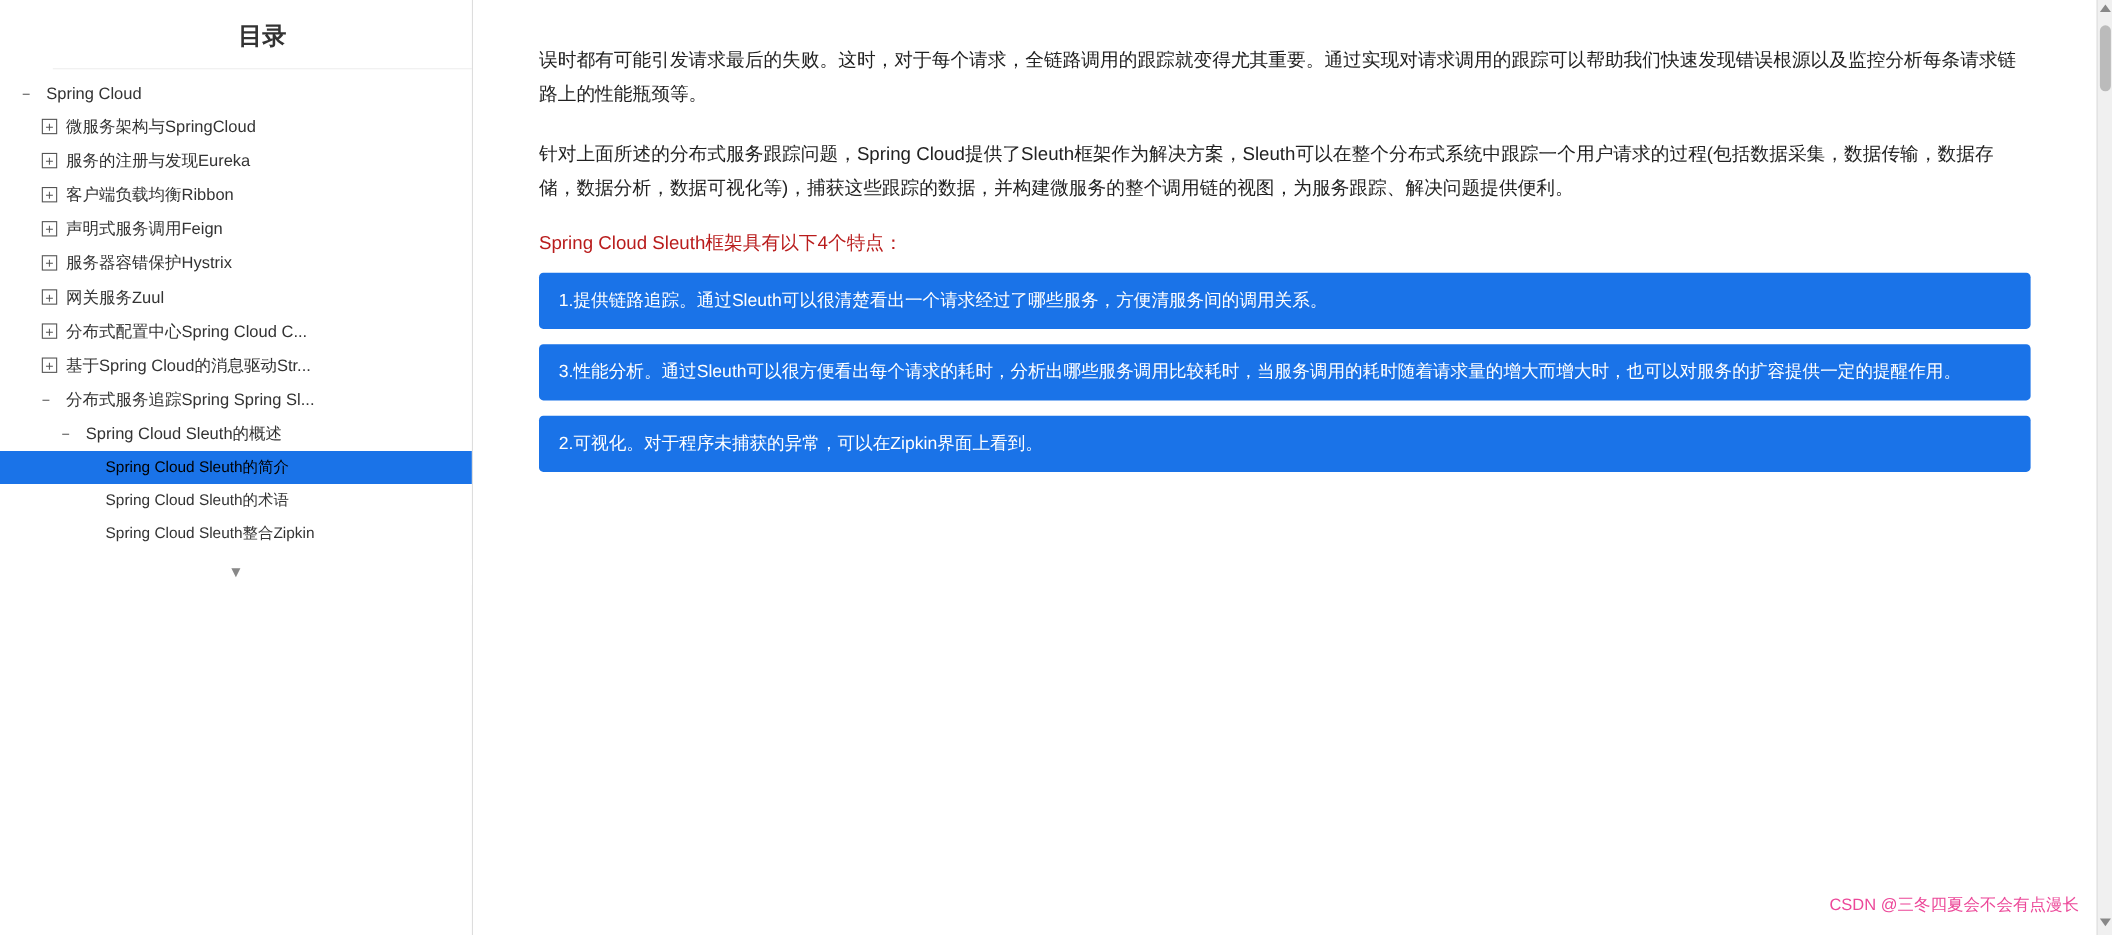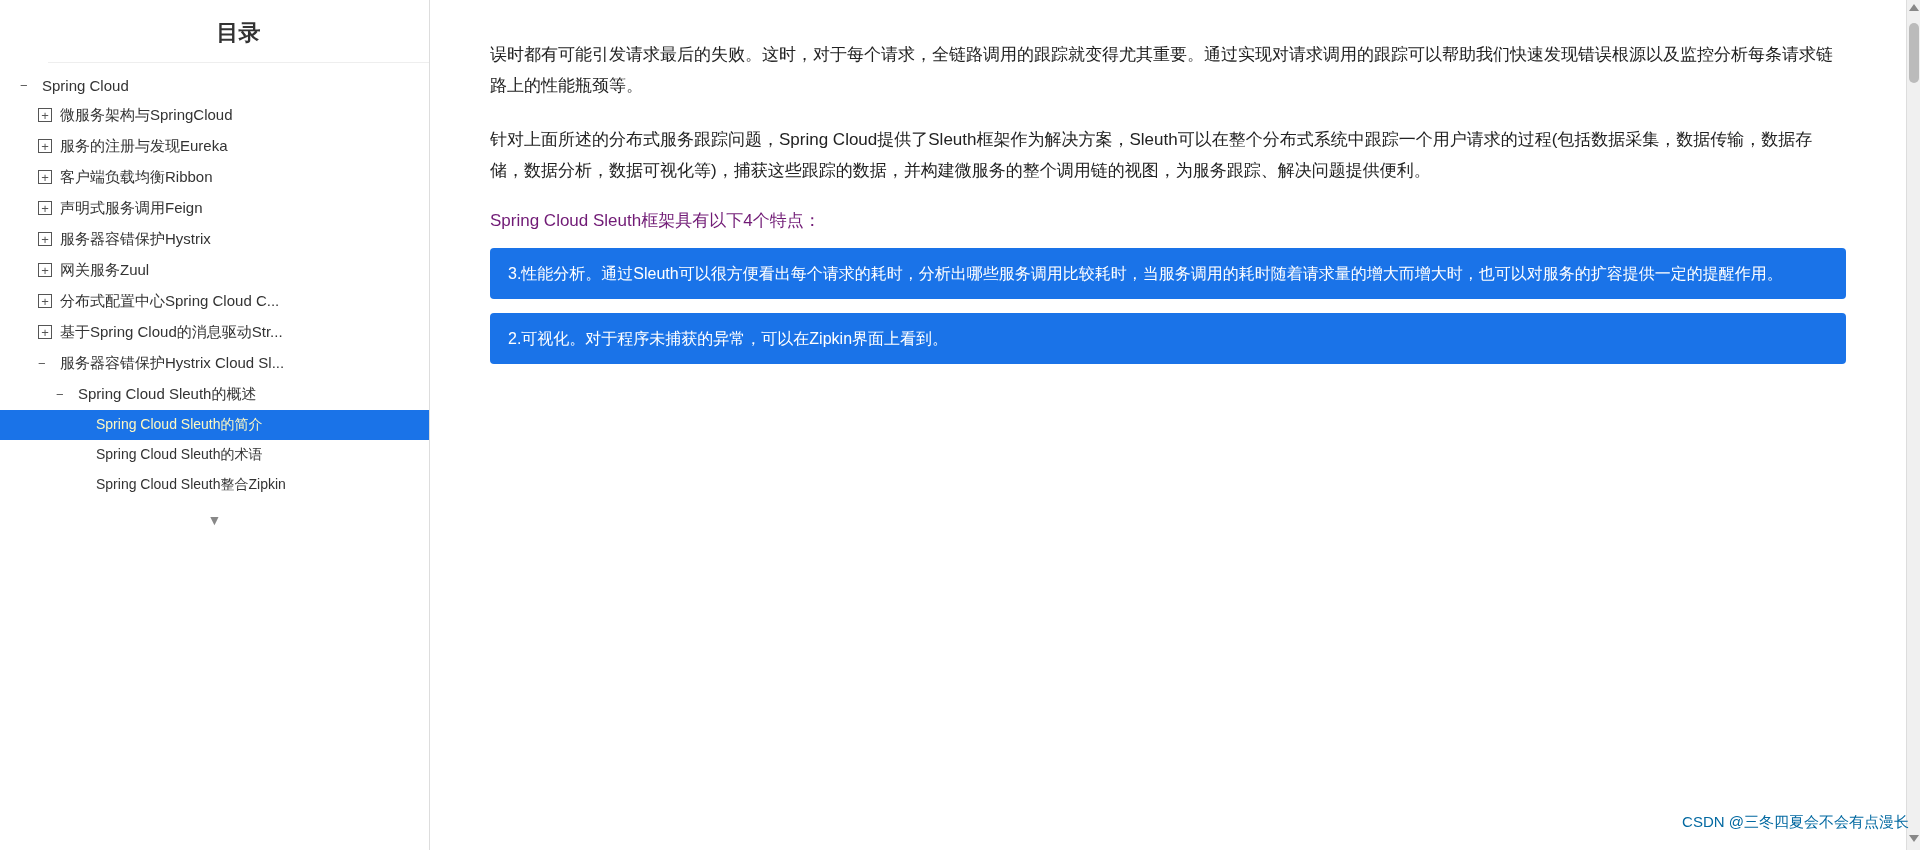--- a/index.html
+++ b/index.html
@@ -59,21 +59,21 @@
       font-size: 15px;
       color: #333;
       user-select: none;
       white-space: nowrap;
       overflow: hidden;
       text-overflow: ellipsis;
     }
 
     .toc-item.active {
       background: #1a73e8;
-      color: #fef9c3;
+      color: #000000;
       text-align: center;
     }
 
     .toc-item .toggle-icon {
       display: inline-block;
       width: 18px;
       min-width: 18px;
       font-size: 13px;
       color: #555;
       margin-right: 4px;
@@ -116,29 +116,29 @@
       color: #fff;
       border-radius: 4px;
       padding: 12px 18px;
       margin-bottom: 14px;
       font-size: 16px;
       line-height: 1.7;
     }
 
     .section-header {
       font-size: 17px;
-      color: #701a75;
+      color: #b91c1c;
       margin-bottom: 16px;
     }
 
     .watermark {
       position: fixed;
       bottom: 18px;
-      right: 11px;
-      color: #0369a1;
+      right: 30px;
+      color: #ec4899;
       font-size: 15px;
       z-index: 100;
       pointer-events: none;
     }
 
     
     .right-scrollbar {
       width: 14px;
       background: #f0f0f0;
       border-left: 1px solid #ddd;
@@ -207,21 +207,21 @@
         <div class="toc-item level-2">
           <span class="toggle-icon"><span style="font-size:13px;display:inline-block;border:1px solid currentColor;width:14px;height:14px;text-align:center;line-height:13px;">+</span></span>
           <span>分布式配置中心Spring Cloud C...</span>
         </div>
         <div class="toc-item level-2">
           <span class="toggle-icon"><span style="font-size:13px;display:inline-block;border:1px solid currentColor;width:14px;height:14px;text-align:center;line-height:13px;">+</span></span>
           <span>基于Spring Cloud的消息驱动Str...</span>
         </div>
         <div class="toc-item level-2">
           <span class="toggle-icon">−</span>
-          <span>服务器容错保护Hystrix Cloud Sl...</span>
+          <span>分布式服务追踪Spring Spring Sl...</span>
         </div>
         <div class="toc-item level-3">
           <span class="toggle-icon">−</span>
           <span>Spring Cloud Sleuth的概述</span>
         </div>
         <div class="toc-item level-4 active">
           <span class="toggle-icon"></span>
           <span>Spring Cloud Sleuth的简介</span>
         </div>
         <div class="toc-item level-4">
@@ -236,20 +236,21 @@
   <div style="display: flex; justify-content: center; padding: 4px 0px; position: sticky; bottom: 0px; background: rgb(255, 255, 255);">
         <span style="color: rgb(136, 136, 136); font-size: 14px;">▼</span>
       </div>
     </div>
 </div>
 
 <div class="main-content">
   <p class="content-para">误时都有可能引发请求最后的失败。这时，对于每个请求，全链路调用的跟踪就变得尤其重要。通过实现对请求调用的跟踪可以帮助我们快速发现错误根源以及监控分析每条请求链路上的性能瓶颈等。</p>
   <p class="content-para">针对上面所述的分布式服务跟踪问题，Spring Cloud提供了Sleuth框架作为解决方案，Sleuth可以在整个分布式系统中跟踪一个用户请求的过程(包括数据采集，数据传输，数据存储，数据分析，数据可视化等)，捕获这些跟踪的数据，并构建微服务的整个调用链的视图，为服务跟踪、解决问题提供便利。</p>
   <p class="section-header">Spring Cloud Sleuth框架具有以下4个特点：</p>
+  <div class="highlight-block">1.提供链路追踪。通过Sleuth可以很清楚看出一个请求经过了哪些服务，方便清服务间的调用关系。</div>
   <div class="highlight-block">3.性能分析。通过Sleuth可以很方便看出每个请求的耗时，分析出哪些服务调用比较耗时，当服务调用的耗时随着请求量的增大而增大时，也可以对服务的扩容提供一定的提醒作用。</div>
   <div class="highlight-block">2.可视化。对于程序未捕获的异常，可以在Zipkin界面上看到。</div>
 </div>
 
 <div class="right-scrollbar">
   <div class="arrow-up"></div>
   <div class="right-scrollbar-thumb"></div>
   <div class="arrow-down" style="margin-top:auto;margin-bottom:8px;"></div>
 </div>
 

